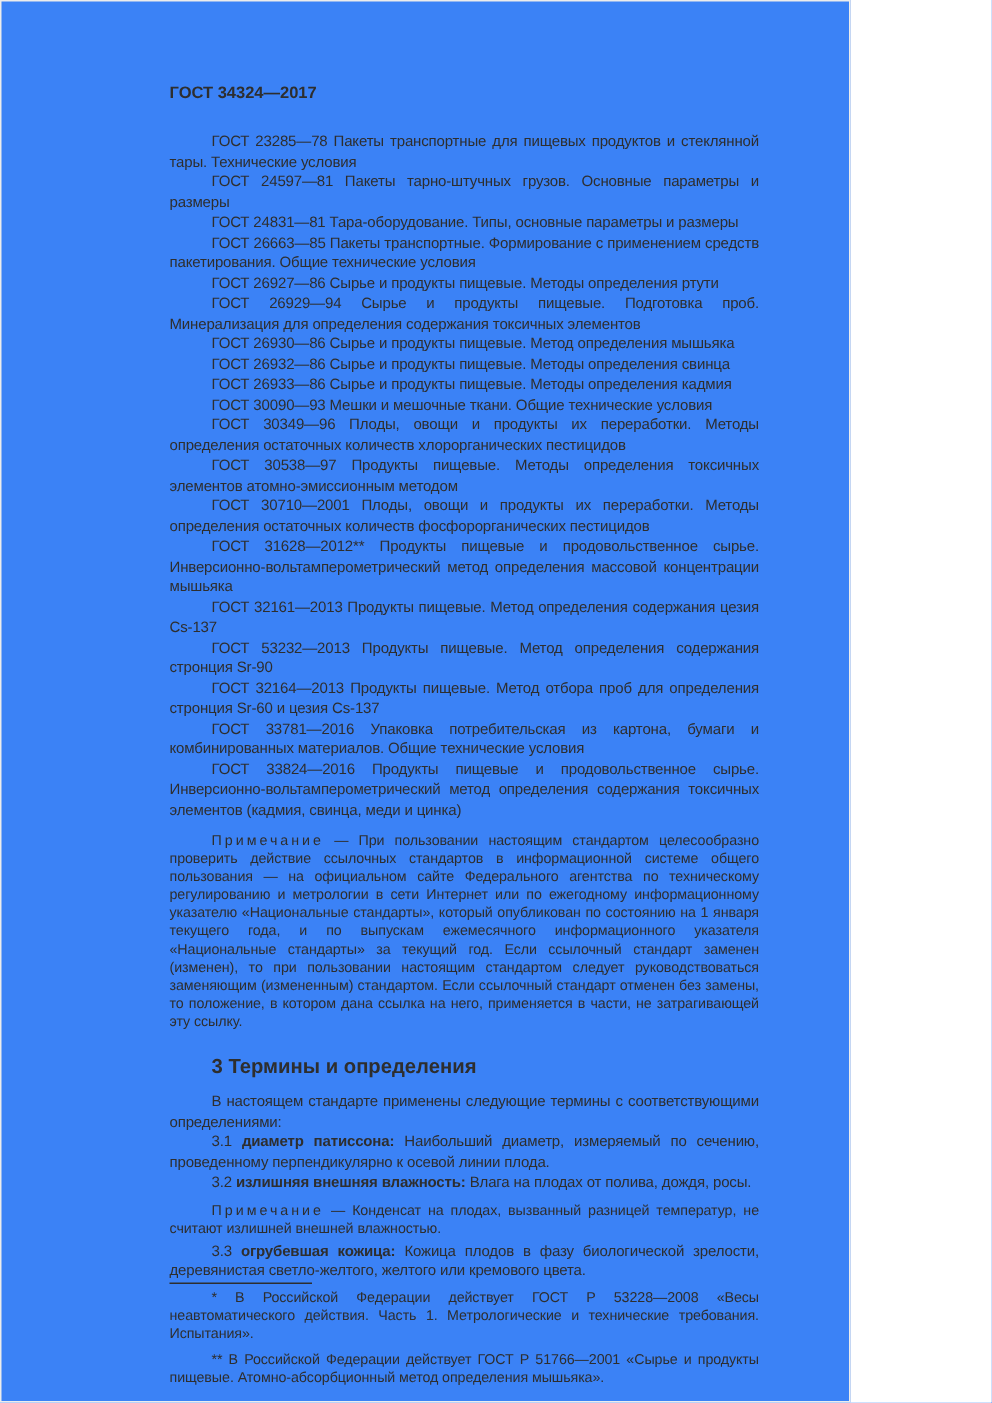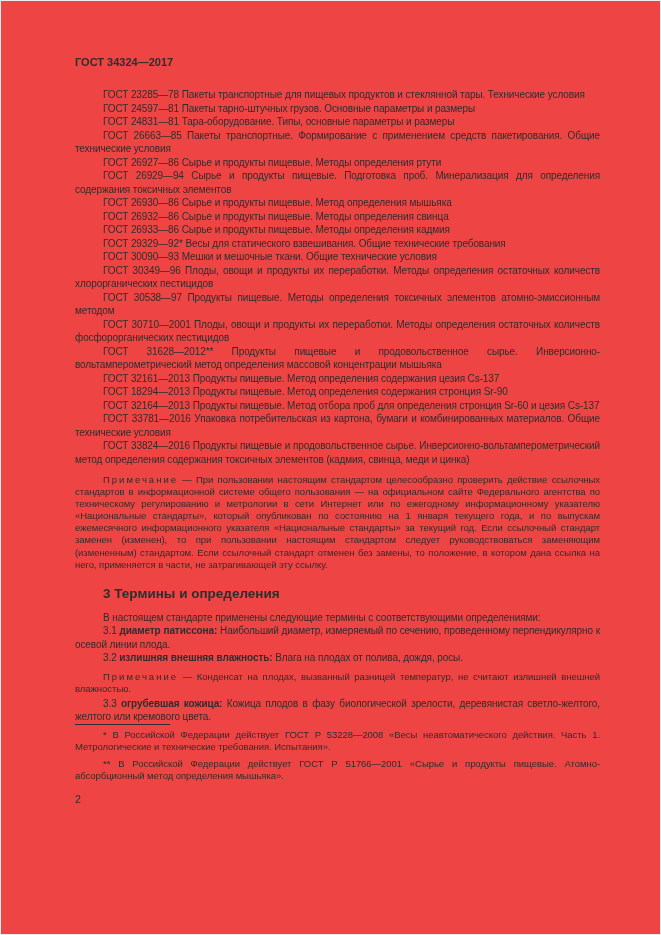--- a/index.html
+++ b/index.html
@@ -5,23 +5,23 @@
   html,body{margin:0;padding:0;background:#fff;}
   body{
     width:661px;height:935px;
     font-family:"Liberation Sans","DejaVu Sans",sans-serif;
     color:#2e2e2e;
     -webkit-font-smoothing:antialiased;
   }
   .page{
     position:relative;
     box-sizing:border-box;
-    width:661px;height:935px;
-    padding:56px 61px 0 75px;
-    background:#ef4444;
+    width:567px;height:935px;
+    padding:56px 61px 0 113px;
+    background:#3b82f6;
     box-shadow:inset 0 0 0 1px #ececec;
     overflow:hidden;
   }
   .doc-header{
     font-weight:bold;
     font-size:11px;
     line-height:13px;
     margin:0 0 19px 0;
   }
   p{margin:0;}
@@ -83,28 +83,27 @@
   <div class="refs body-text">
     <p>ГОСТ 23285—78 Пакеты транспортные для пищевых продуктов и стеклянной тары. Технические условия</p>
     <p>ГОСТ 24597—81 Пакеты тарно-штучных грузов. Основные параметры и размеры</p>
     <p>ГОСТ 24831—81 Тара-оборудование. Типы, основные параметры и размеры</p>
     <p>ГОСТ 26663—85 Пакеты транспортные. Формирование с применением средств пакетирования. Общие технические условия</p>
     <p>ГОСТ 26927—86 Сырье и продукты пищевые. Методы определения ртути</p>
     <p>ГОСТ 26929—94 Сырье и продукты пищевые. Подготовка проб. Минерализация для определения содержания токсичных элементов</p>
     <p>ГОСТ 26930—86 Сырье и продукты пищевые. Метод определения мышьяка</p>
     <p>ГОСТ 26932—86 Сырье и продукты пищевые. Методы определения свинца</p>
     <p>ГОСТ 26933—86 Сырье и продукты пищевые. Методы определения кадмия</p>
-    <p>ГОСТ 29329—92* Весы для статического взвешивания. Общие технические требования</p>
     <p>ГОСТ 30090—93 Мешки и мешочные ткани. Общие технические условия</p>
     <p>ГОСТ 30349—96 Плоды, овощи и продукты их переработки. Методы определения остаточных количеств хлорорганических пестицидов</p>
     <p>ГОСТ 30538—97 Продукты пищевые. Методы определения токсичных элементов атомно-эмиссионным методом</p>
     <p>ГОСТ 30710—2001 Плоды, овощи и продукты их переработки. Методы определения остаточных количеств фосфорорганических пестицидов</p>
     <p>ГОСТ 31628—2012** Продукты пищевые и продовольственное сырье. Инверсионно-вольтамперометрический метод определения массовой концентрации мышьяка</p>
     <p>ГОСТ 32161—2013 Продукты пищевые. Метод определения содержания цезия Cs-137</p>
-    <p>ГОСТ 18294—2013 Продукты пищевые. Метод определения содержания стронция Sr-90</p>
+    <p>ГОСТ 53232—2013 Продукты пищевые. Метод определения содержания стронция Sr-90</p>
     <p>ГОСТ 32164—2013 Продукты пищевые. Метод отбора проб для определения стронция Sr-60 и цезия Cs-137</p>
     <p>ГОСТ 33781—2016 Упаковка потребительская из картона, бумаги и комбинированных материалов. Общие технические условия</p>
     <p>ГОСТ 33824—2016 Продукты пищевые и продовольственное сырье. Инверсионно-вольтамперометрический метод определения содержания токсичных элементов (кадмия, свинца, меди и цинка)</p>
   </div>
 
   <p class="note note-1"><span class="note-label">Примечание</span> <span>— При пользовании настоящим стандартом целесообразно проверить действие ссылочных стандартов в информационной системе общего пользования — на официальном сайте Федерального агентства по техническому регулированию и метрологии в сети Интернет или по ежегодному информационному указателю «Национальные стандарты», который опубликован по состоянию на 1 января текущего года, и по выпускам ежемесячного информационного указателя «Национальные стандарты» за текущий год. Если ссылочный стандарт заменен (изменен), то при пользовании настоящим стандартом следует руководствоваться заменяющим (измененным) стандартом. Если ссылочный стандарт отменен без замены, то положение, в котором дана ссылка на него, применяется в части, не затрагивающей эту ссылку.</span></p>
 
   <h2 class="section-heading">3 Термины и определения</h2>
 
   <p class="body-text">В настоящем стандарте применены следующие термины с соответствующими определениями:</p>

